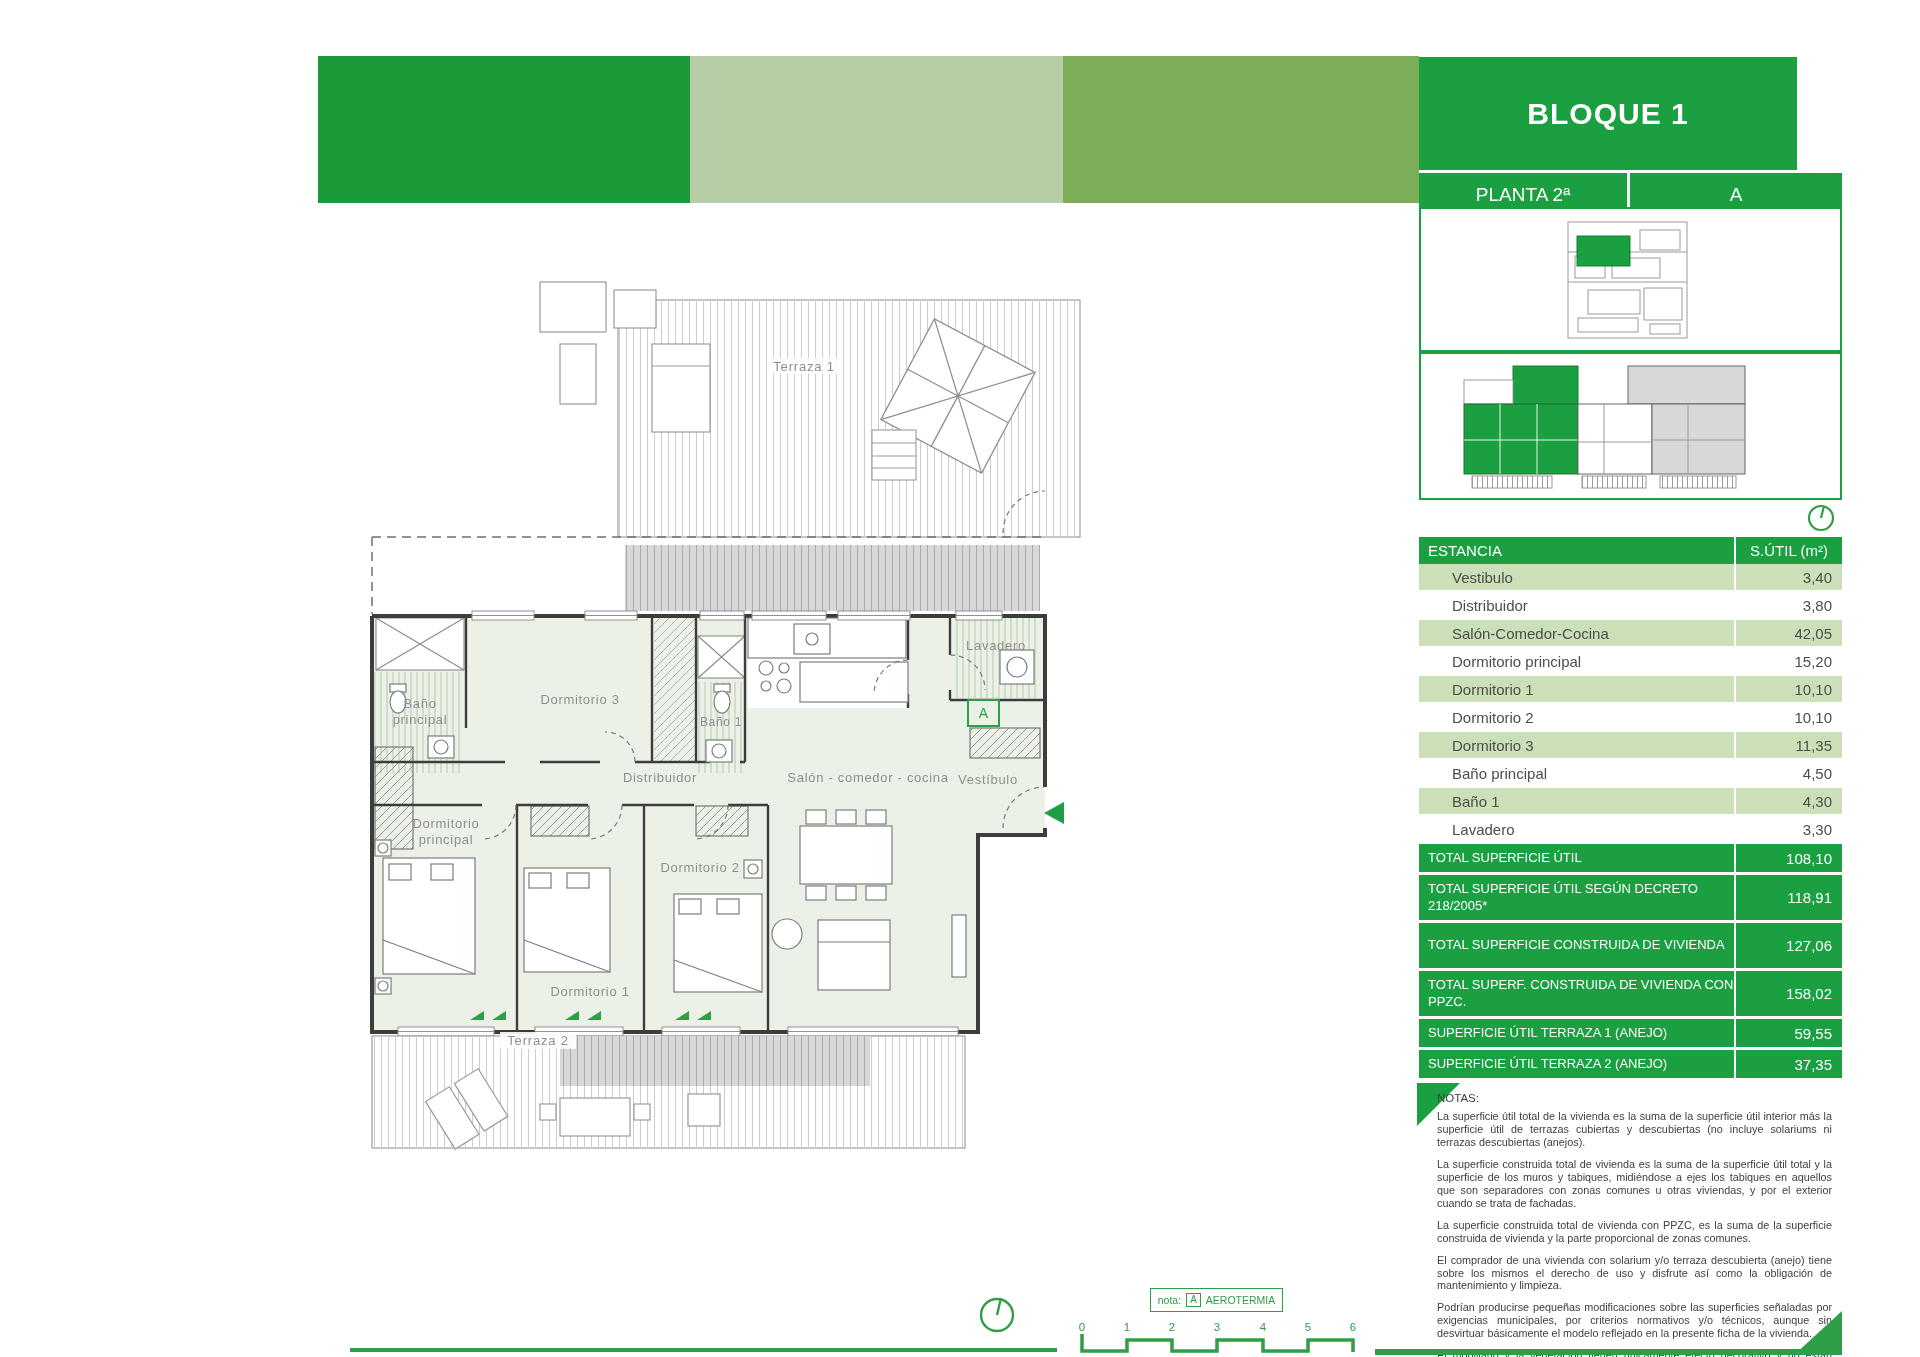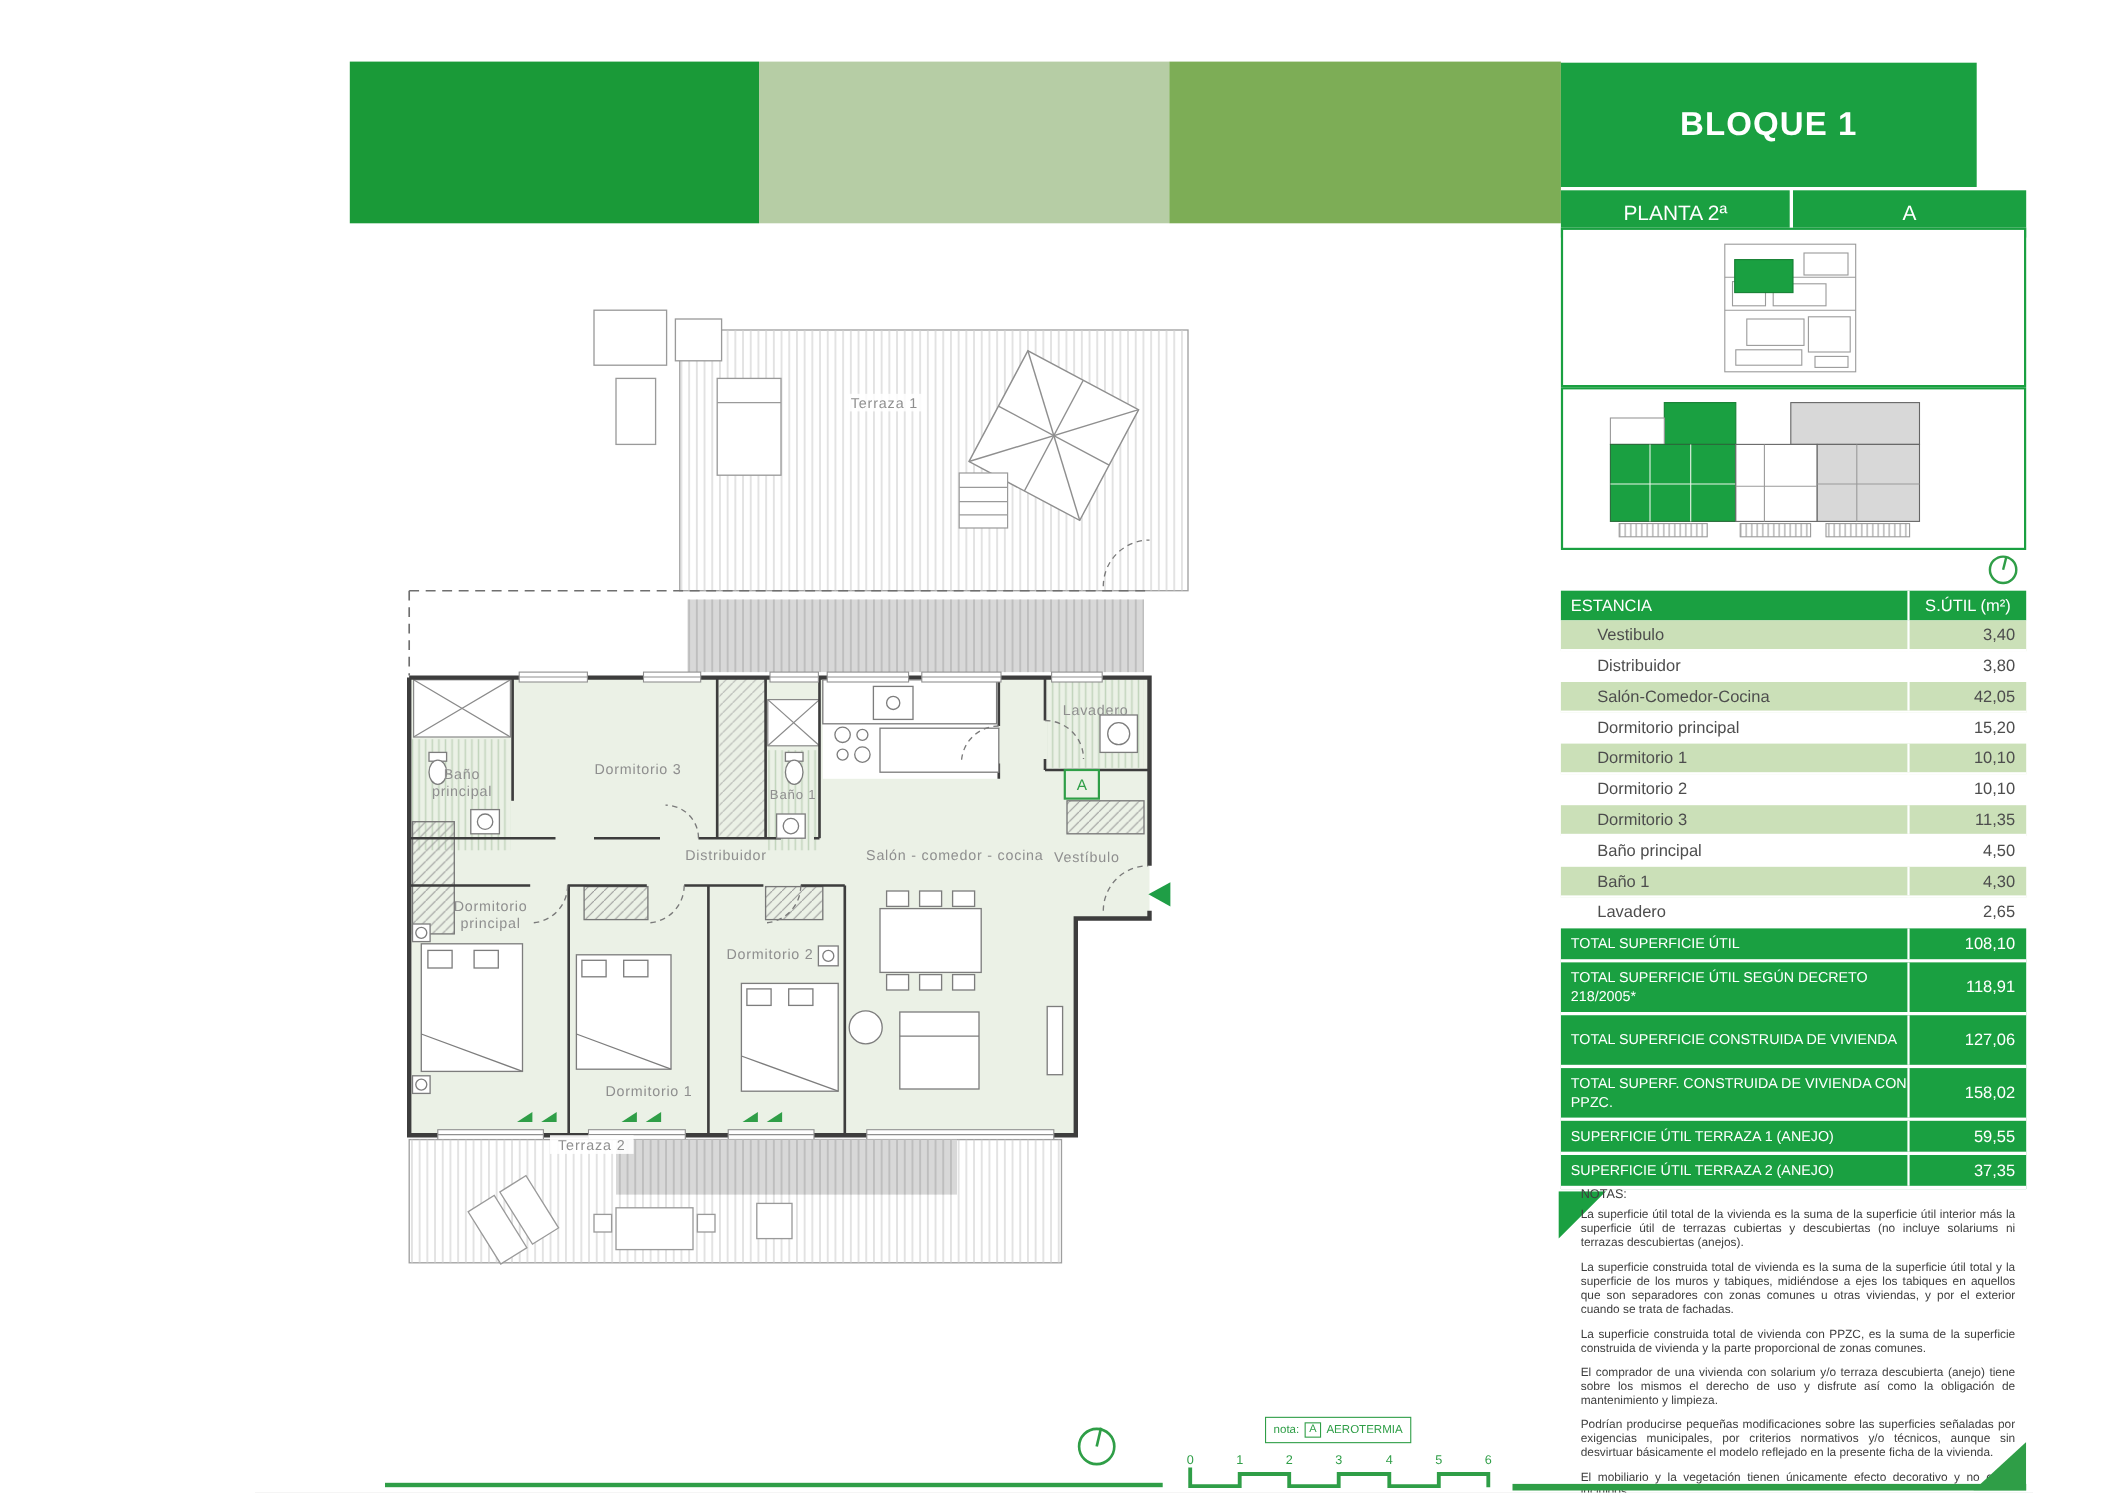--- a/index.html
+++ b/index.html
@@ -42,21 +42,21 @@
   .trow.gr{background:var(--row-green);}
   .trow.wh{background:#fff;}
   .totrow{display:flex;background:var(--green);color:#fff;border-bottom:3px solid #fff;}
   .totrow .tl{flex:1;display:flex;align-items:center;padding-left:9px;font-size:13px;line-height:1.25;}
   .totrow .tr{width:96px;display:flex;align-items:center;justify-content:flex-end;
             padding-right:10px;border-left:2px solid #fff;font-size:15px;}
   .totrow.h1{height:28px;} .totrow.h2{height:45px;}
 
   
   .notes{left:1437px;top:1076px;width:395px;color:#3e3e3e;}
-  .notes h4{margin:4px 0 6px 0;font-size:11.5px;font-weight:normal;}
+  .notes h4{margin:16px 0 6px 0;font-size:11.5px;font-weight:normal;}
   .notes p{margin:0 0 9px 0;font-size:10.8px;line-height:1.2;text-align:justify;}
 
   
   .bottom-line-left{left:350px;top:1348px;width:707px;height:4px;background:#2f9e47;}
   .bottom-bar-right{left:1375px;top:1349px;width:467px;height:6px;background:#2f9e47;}
   .nota-box{left:1150px;top:1288px;width:133px;height:24px;border:1.5px solid #2f9e47;
             box-sizing:border-box;display:flex;align-items:center;justify-content:center;
             gap:5px;color:#2f9e47;font-size:10.5px;background:#fff;}
   .nota-box .abadge{border:1px solid #2f9e47;padding:0 3px;font-size:10px;line-height:12px;}
   svg text{font-family:"Liberation Sans", sans-serif;}
@@ -166,21 +166,21 @@
         <div class="trow wh">
           <div class="tl">Baño principal</div>
           <div class="tr">4,50</div>
         </div>
         <div class="trow gr">
           <div class="tl">Baño 1</div>
           <div class="tr">4,30</div>
         </div>
         <div class="trow wh">
           <div class="tl">Lavadero</div>
-          <div class="tr">2,65</div>
+          <div class="tr">3,30</div>
         </div>
       </div>
     <div>
         <div class="totrow h1">
           <div class="tl">TOTAL SUPERFICIE ÚTIL</div>
           <div class="tr">108,10</div>
         </div>
         <div class="totrow h2">
           <div class="tl">TOTAL SUPERFICIE ÚTIL SEGÚN DECRETO 218/2005*</div>
           <div class="tr">118,91</div>

